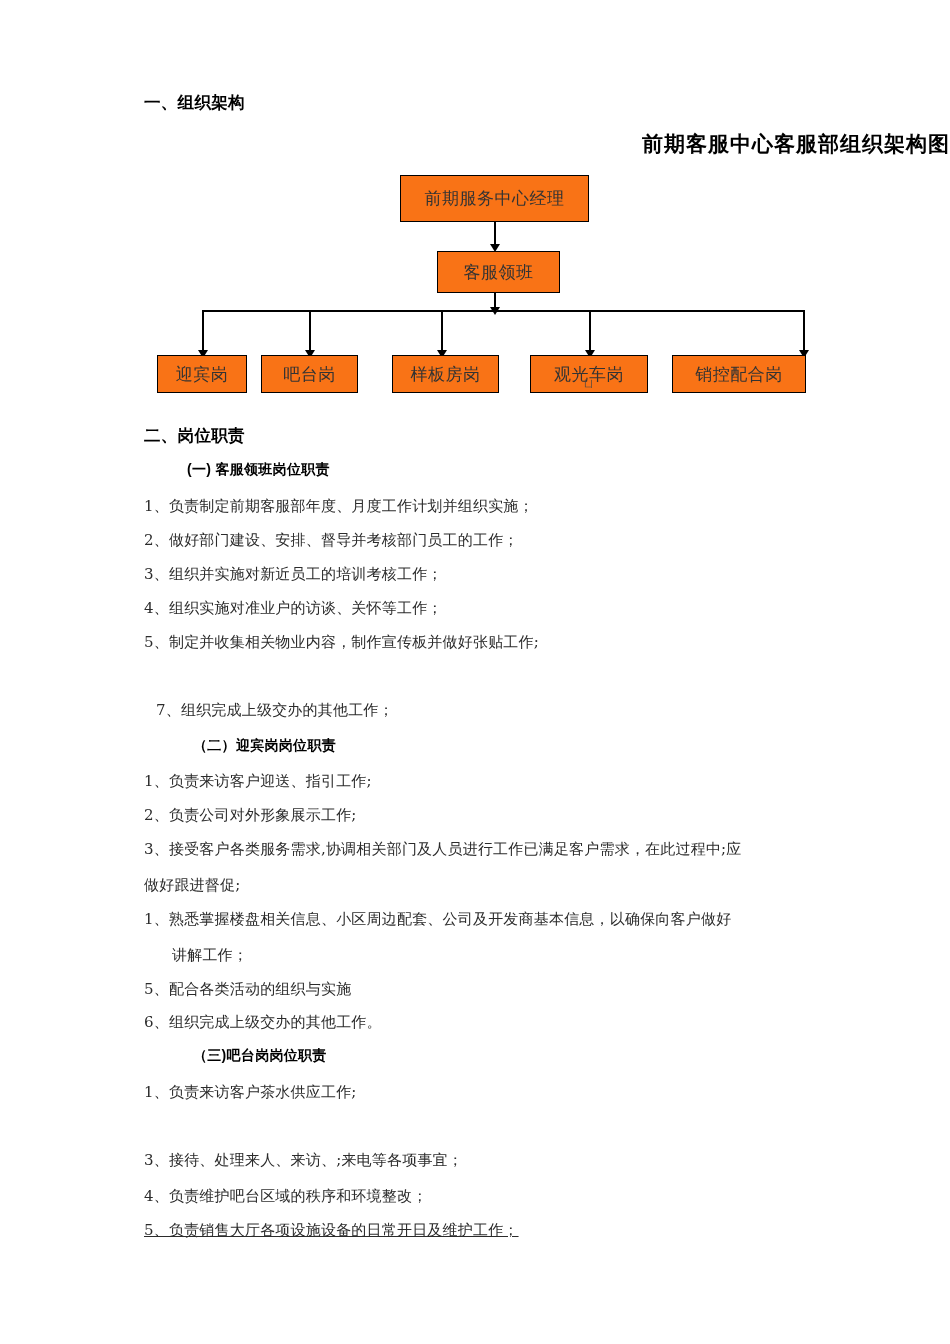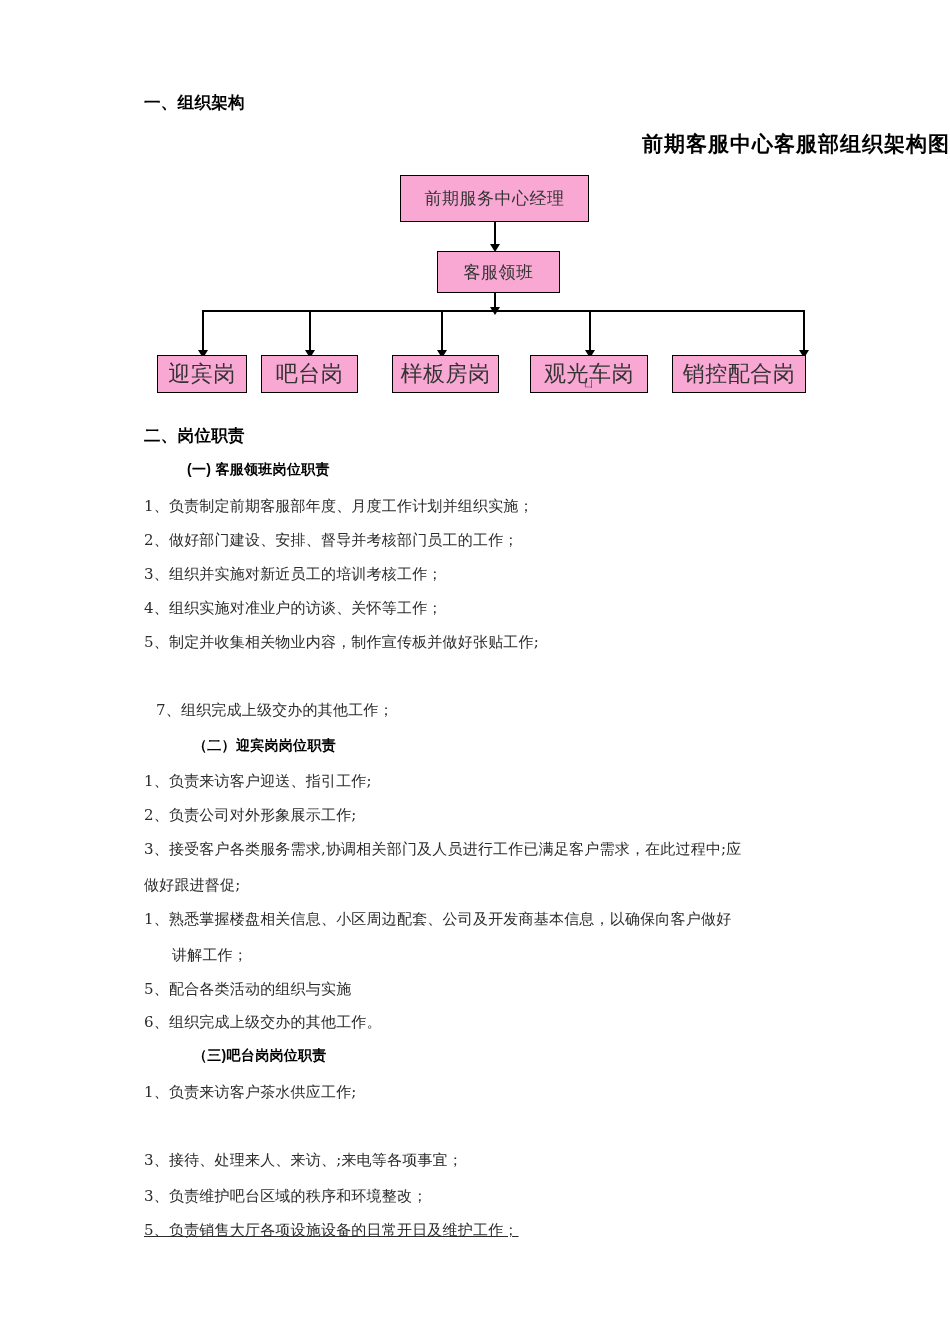--- a/index.html
+++ b/index.html
@@ -53,32 +53,32 @@
   .orgchart {
     position: absolute;
     left: 0;
     top: 0;
     width: 950px;
     height: 420px;
   }
   .node {
     position: absolute;
     border: 1.4px solid #000000;
-    background: #f9a8d4;
+    background: #f97316;
     display: flex;
     align-items: center;
     justify-content: center;
     font-family: "DejaVu Serif", "Liberation Serif", serif;
     font-size: 17px;
     color: #333333;
     letter-spacing: 0.5px;
     box-sizing: border-box;
     white-space: nowrap;
   }
-  .node.leaf { font-size: 22px; }
+  .node.leaf { font-size: 17px; }
   .line-v, .line-h {
     position: absolute;
     background: #000000;
   }
   .line-v { width: 1.6px; }
   .line-h { height: 1.6px; }
   .arrow-down {
     position: absolute;
     width: 0;
     height: 0;
@@ -174,16 +174,16 @@
   <div class="para cont" style="left:144px; top:876px;">做好跟进督促;</div>
   <div class="para" style="left:144px; top:910px;">1、熟悉掌握楼盘相关信息、小区周边配套、公司及开发商基本信息，以确保向客户做好</div>
   <div class="para cont" style="left:172px; top:946px;">讲解工作；</div>
   <div class="para" style="left:144px; top:980px;">5、配合各类活动的组织与实施</div>
   <div class="para" style="left:144px; top:1013px;">6、组织完成上级交办的其他工作。</div>
 
   <div class="h-sub" style="left:150px; top:1047px;">（三)吧台岗岗位职责</div>
 
   <div class="para" style="left:144px; top:1083px;">1、负责来访客户茶水供应工作;</div>
   <div class="para" style="left:144px; top:1151px;">3、接待、处理来人、来访、;来电等各项事宜；</div>
-  <div class="para" style="left:144px; top:1187px;">3、负责维护吧台区域的秩序和环境整改；</div>
+  <div class="para" style="left:144px; top:1187px;">4、负责维护吧台区域的秩序和环境整改；</div>
   <div class="para" style="left:144px; top:1221px;text-decoration:underline;">5、负责销售大厅各项设施设备的日常开日及维护工作；</div>
 
 </div>
 
 </body></html>

